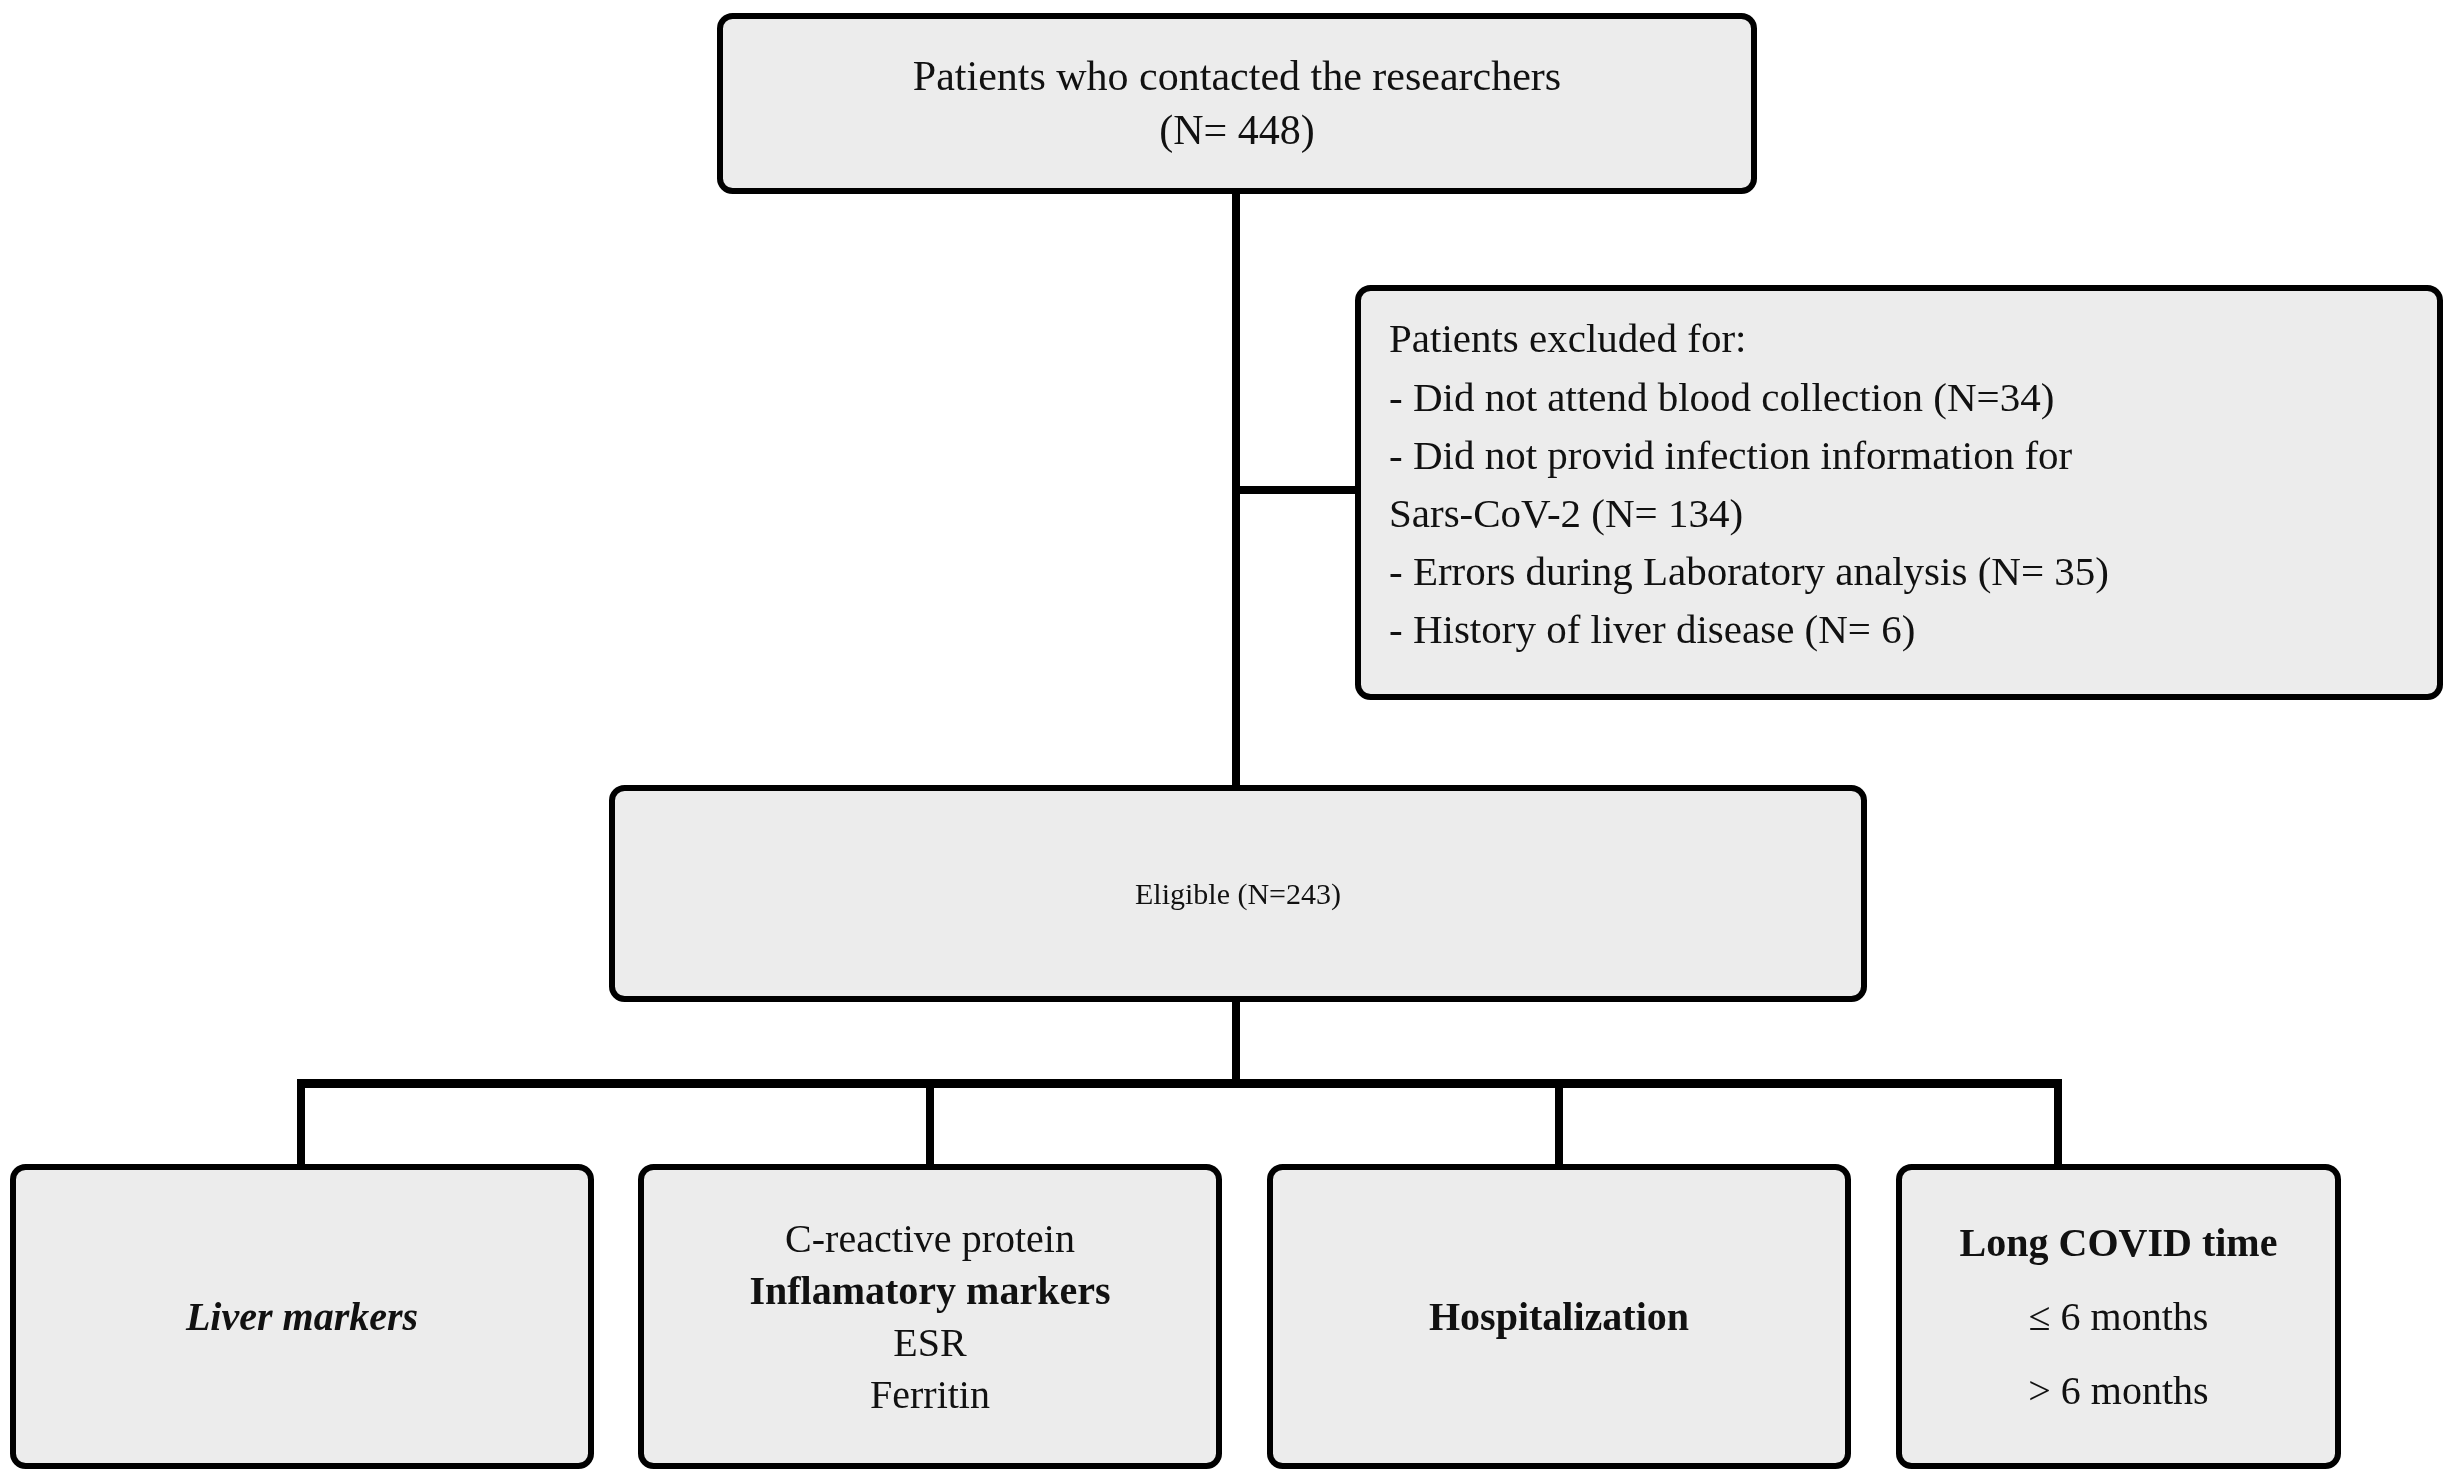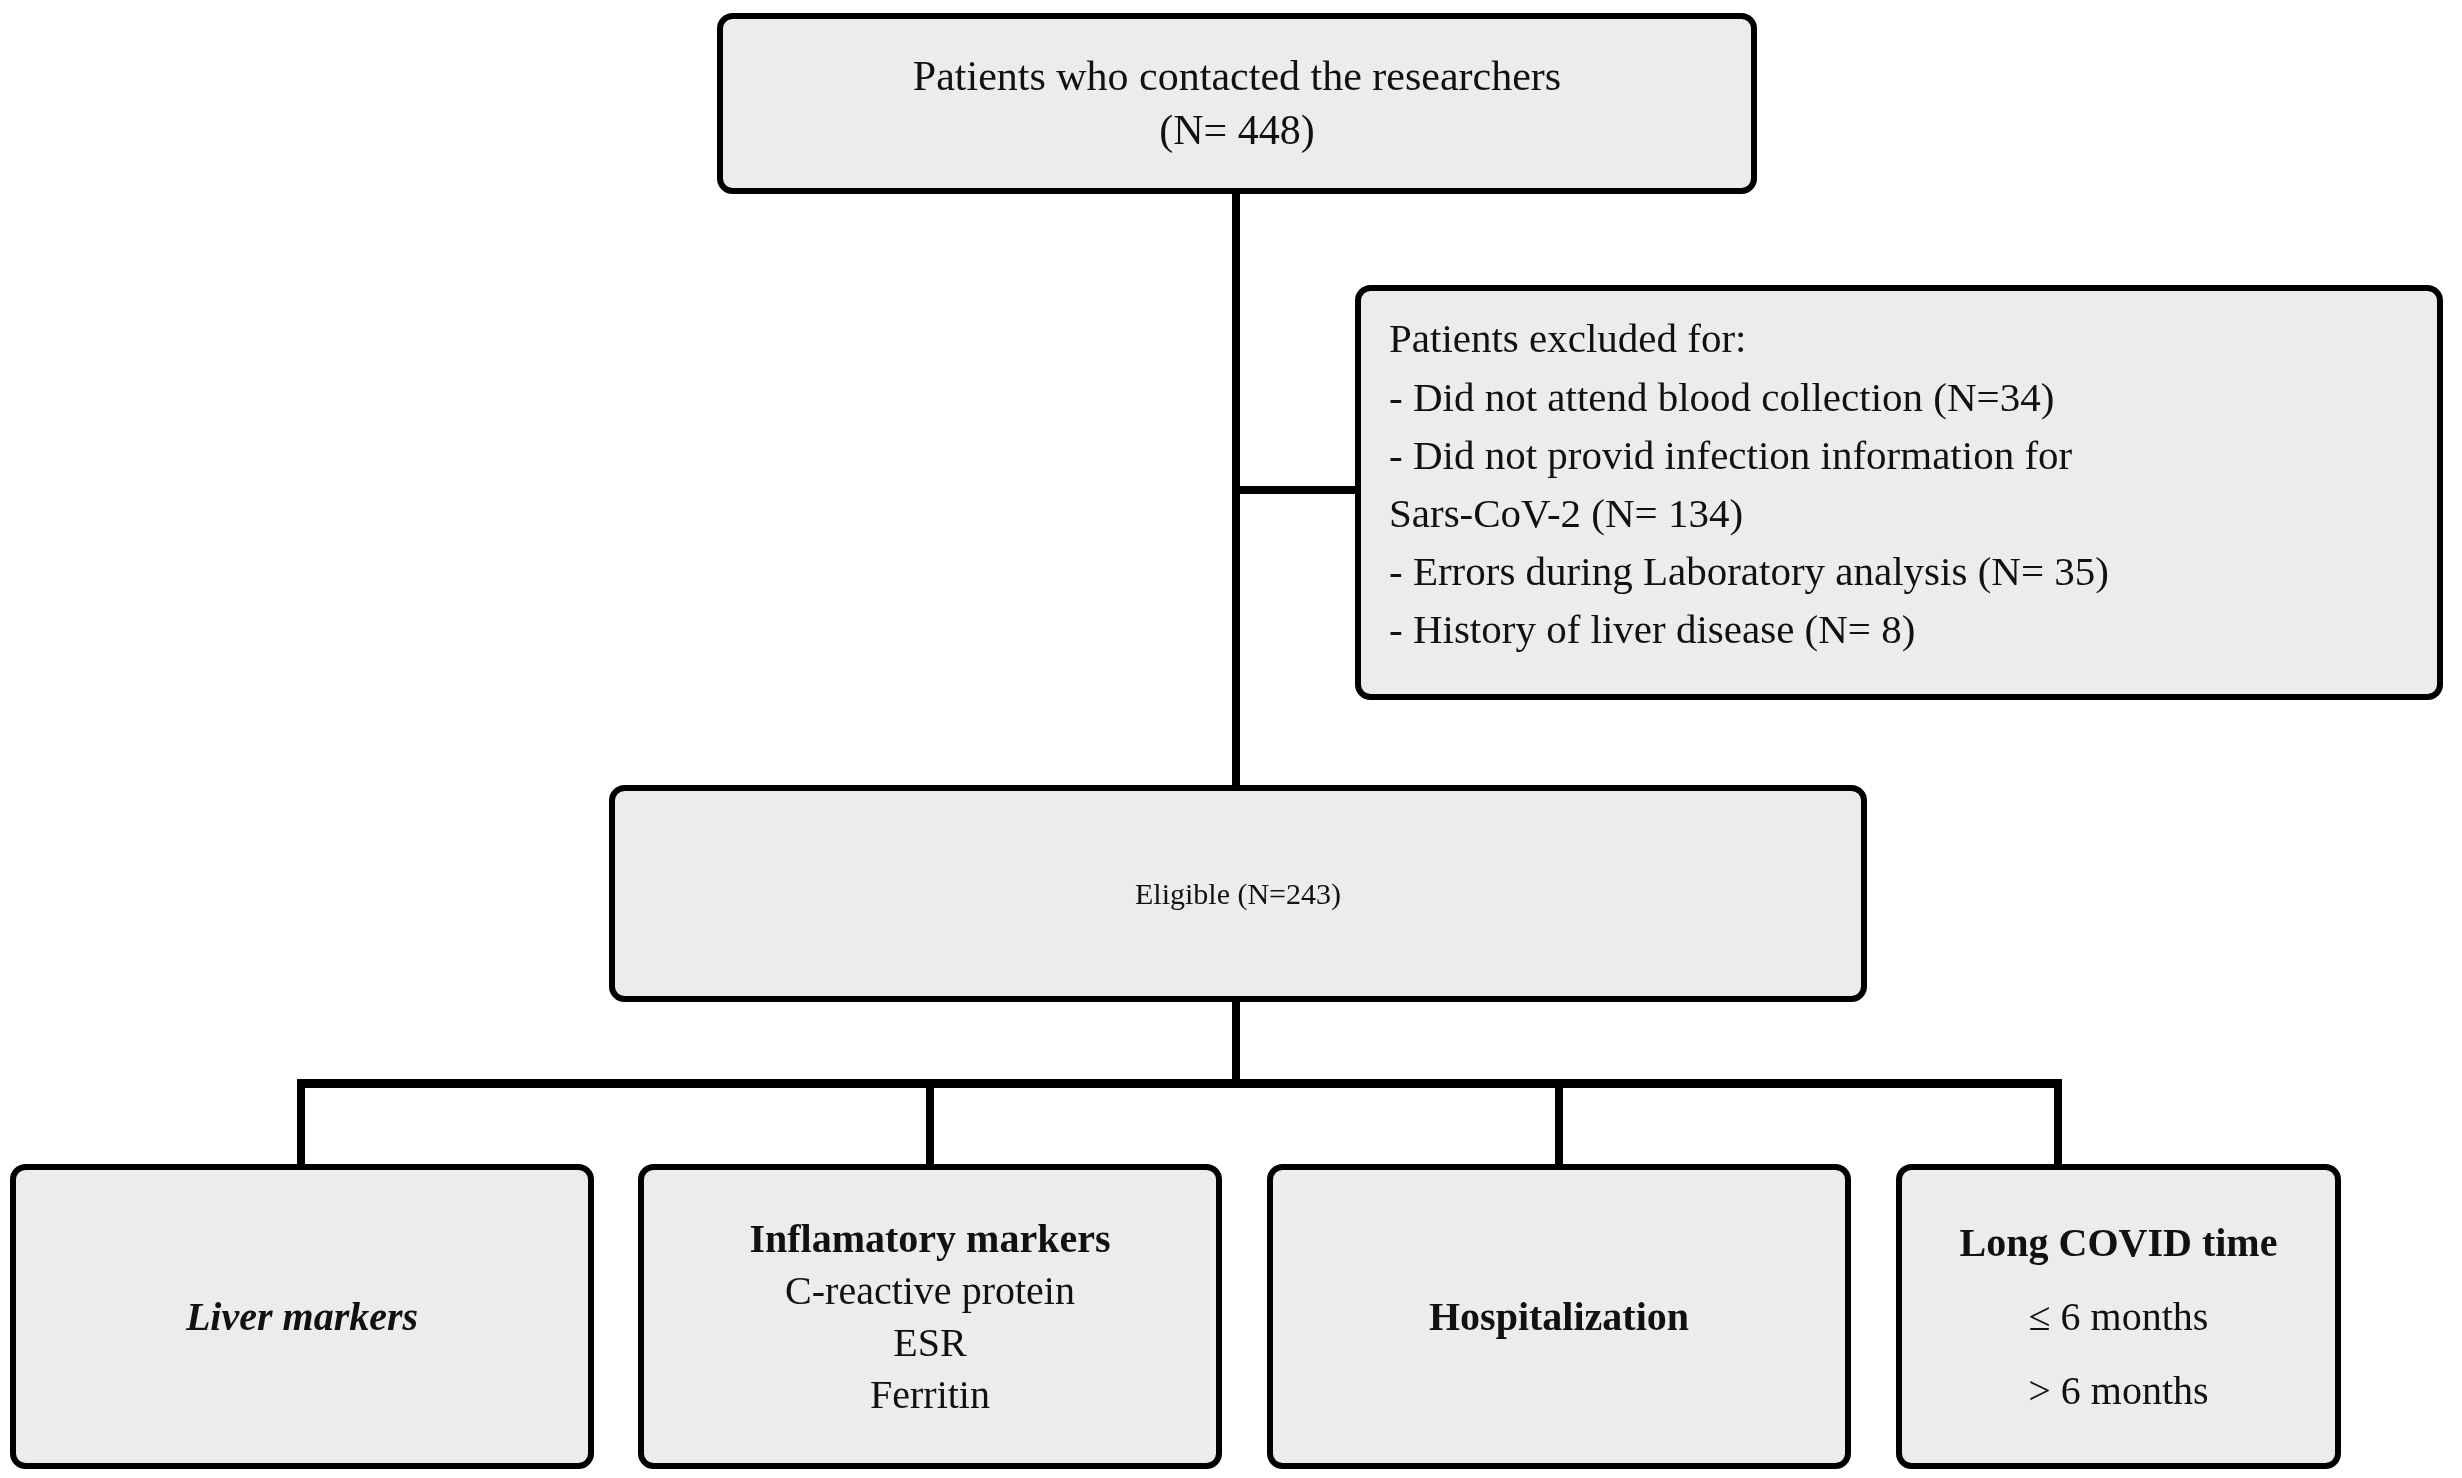--- a/index.html
+++ b/index.html
@@ -107,34 +107,34 @@
     <span class="line">Patients who contacted the researchers</span>
     <span class="line">(N= 448)</span>
   </div>
 
   <div class="node" id="node-excluded">
     <span class="line">Patients excluded for:</span>
     <span class="line">- Did not attend blood collection (N=34)</span>
     <span class="line">- Did not provid infection information for</span>
     <span class="line">Sars-CoV-2 (N= 134)</span>
     <span class="line">- Errors during Laboratory analysis (N= 35)</span>
-    <span class="line">- History of liver disease (N= 8)</span>
+    <span class="line">- History of liver disease (N= 6)</span>
   </div>
 
   <div class="node" id="node-eligible">
     <span class="line">Eligible (N=243)</span>
   </div>
 
   <div class="node leaf" id="leaf-liver">
     <span class="line bold">Liver markers</span>
   </div>
 
   <div class="node leaf" id="leaf-inflam">
+    <span class="line">C-reactive protein</span>
     <span class="line bold">Inflamatory markers</span>
-    <span class="line">C-reactive protein</span>
     <span class="line">ESR</span>
     <span class="line">Ferritin</span>
   </div>
 
   <div class="node leaf" id="leaf-hosp">
     <span class="line bold">Hospitalization</span>
   </div>
 
   <div class="node leaf" id="leaf-longcov">
     <span class="line bold">Long COVID time</span>

